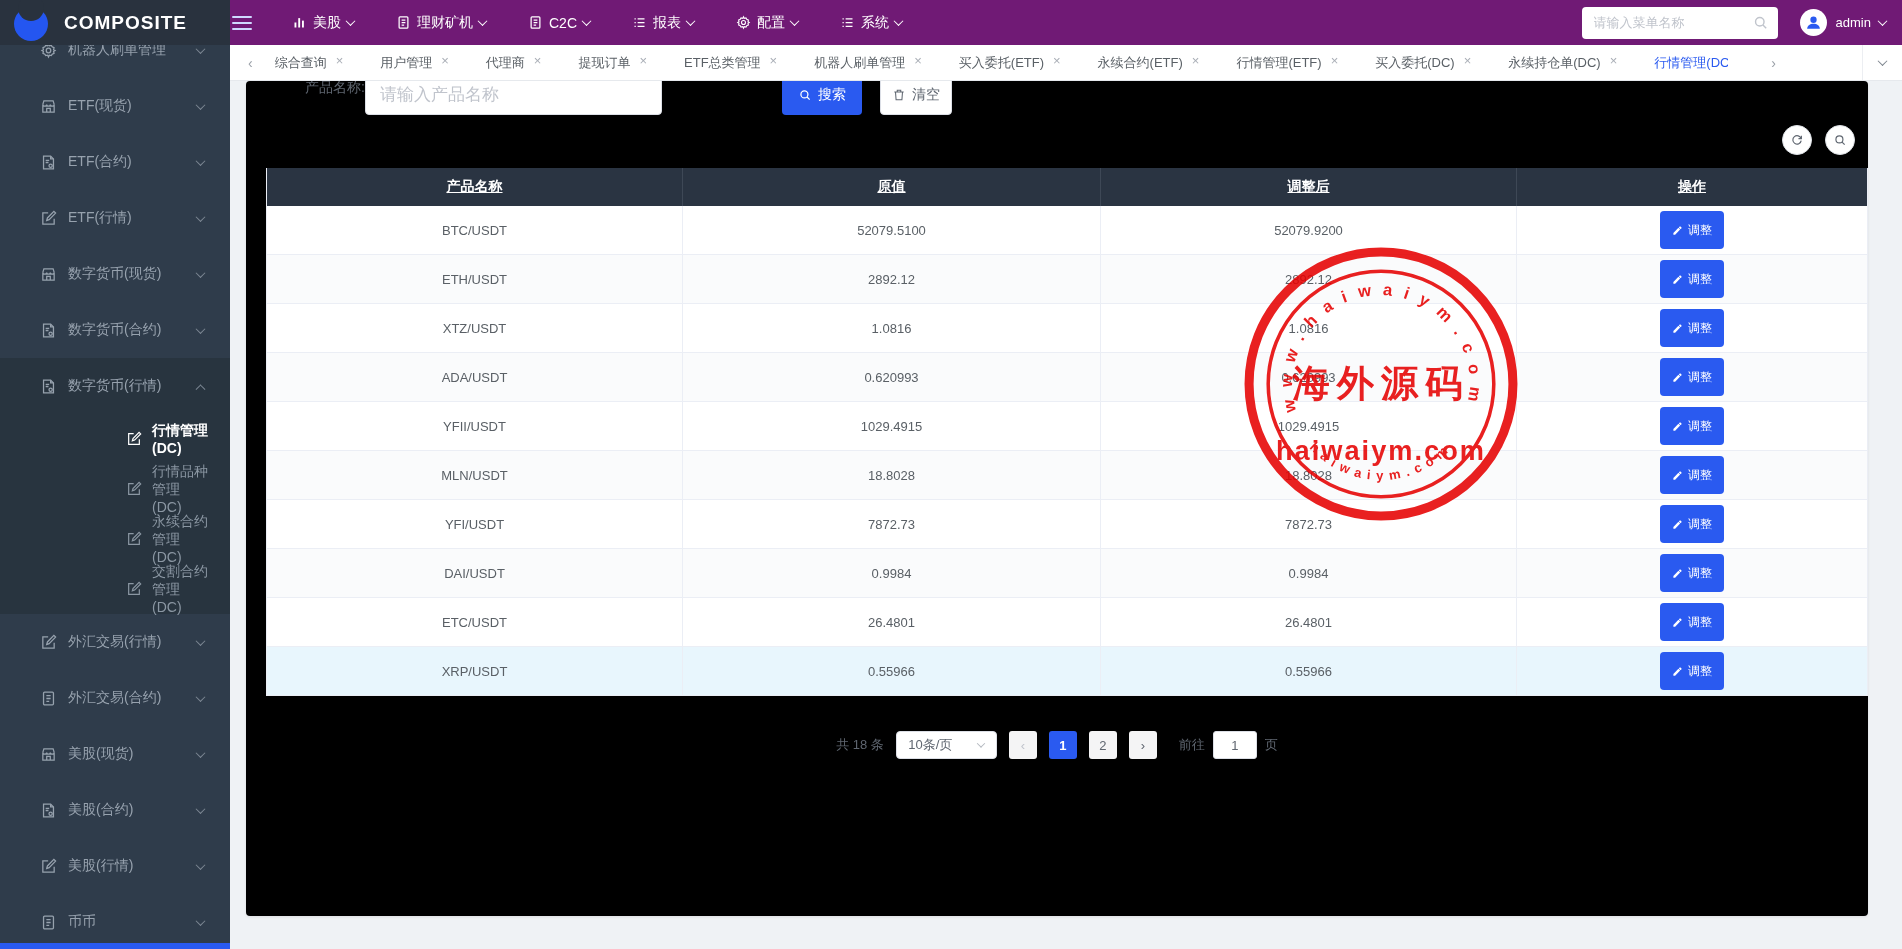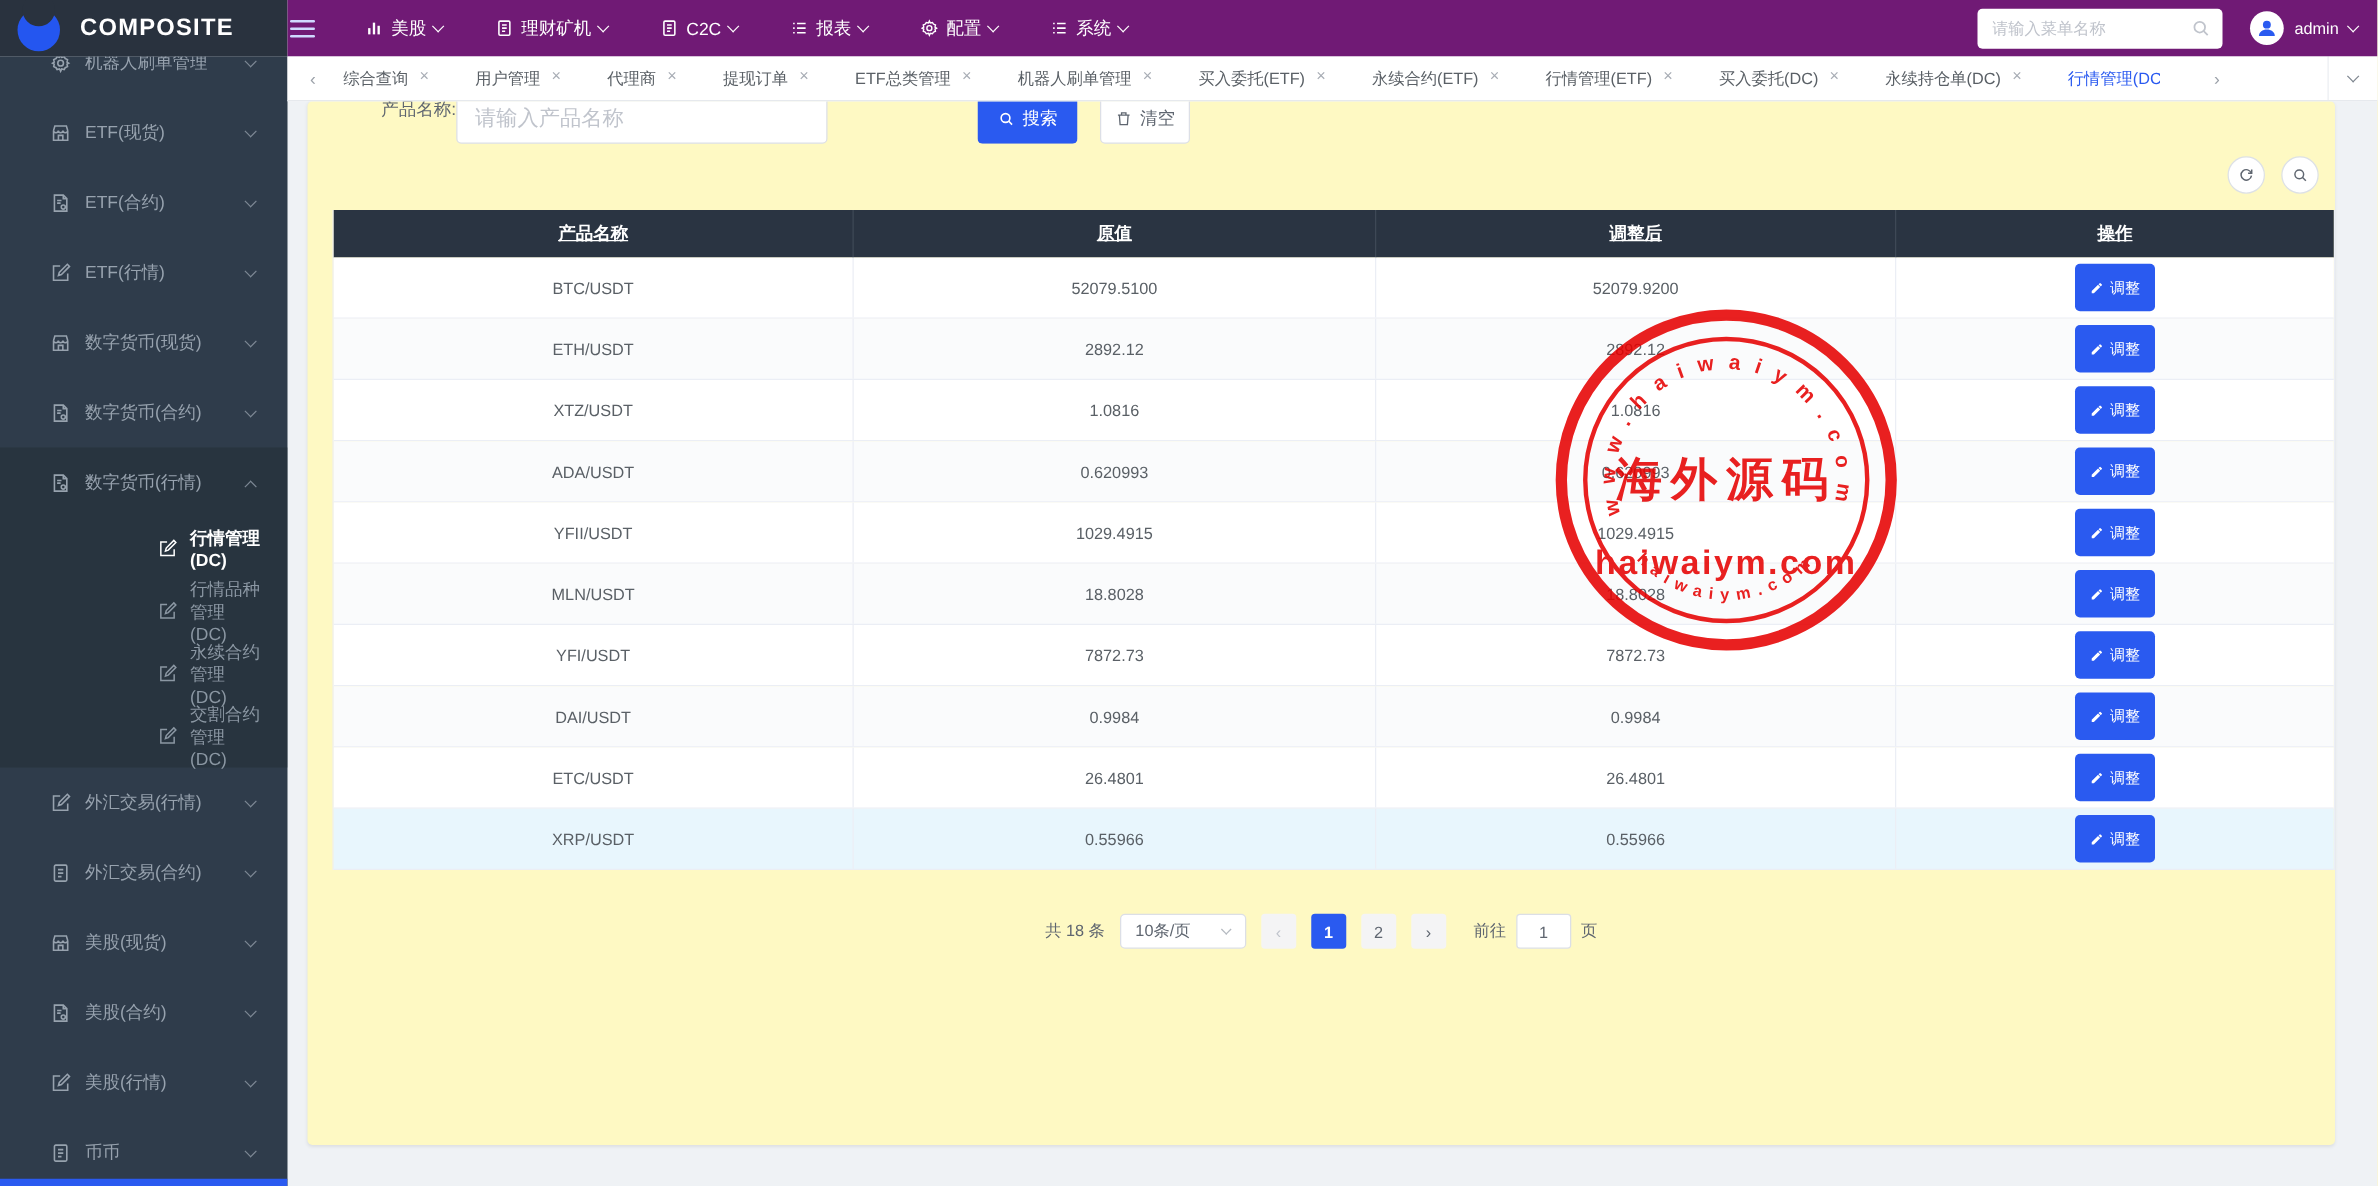--- a/index.html
+++ b/index.html
@@ -46,21 +46,21 @@
   .s-item { height:56px; display:flex; align-items:center; padding:0 22px 0 68px; color:#97a2ae; font-size:14px; cursor:pointer; position:relative; }
   .s-item svg { width:17px; height:17px; position:absolute; left:40px; flex:0 0 auto; }
   .s-item .caret { position:absolute; right:26px; color:#7d8894; }
   .group { background:#28343f; }
   .s-child { height:50px; display:flex; align-items:center; padding:0 22px 0 152px; color:#8b97a3; font-size:14px; cursor:pointer; position:relative; }
   .s-child svg { width:16px; height:16px; position:absolute; left:126px; }
   .s-child.active { color:#ffffff; font-weight:bold; }
   .side-strip { position:absolute; bottom:0; left:0; width:230px; height:6px; background:#2a5af0; }
 
   
-  .card { position:absolute; left:246px; top:81px; width:1622px; height:835px; background:#fef9c3; border-radius:4px; box-shadow:0 1px 3px rgba(0,0,0,.08); overflow:hidden; }
+  .card { position:absolute; left:246px; top:81px; width:1622px; height:835px; background:#000000; border-radius:4px; box-shadow:0 1px 3px rgba(0,0,0,.08); overflow:hidden; }
   .filter-row { position:relative; height:26px; }
   .filter-label { position:absolute; left:59px; bottom:10px; font-size:14px; color:#5f6670; }
   .filter-input { position:absolute; left:119px; bottom:-8px; width:297px; height:40px; border:1px solid #dcdfe6; border-radius:4px; padding:0 14px; font-size:17px; color:#333; outline:none; }
   .filter-input::placeholder { color:#c0c4cc; }
   .btn { display:flex; align-items:center; justify-content:center; gap:6px; border-radius:4px; font-size:14px; cursor:pointer; border:1px solid transparent; }
   .btn svg { width:14px; height:14px; }
   .btn-search { position:absolute; left:536px; bottom:-8px; width:80px; height:40px; background:#2a5af0; color:#fff; }
   .btn-clear { position:absolute; left:634px; bottom:-8px; width:72px; height:40px; background:#fff; color:#5f6670; border-color:#dcdfe6; }
   .tools { position:absolute; top:44px; right:13px; display:flex; gap:13px; }
   .tool-btn { width:30px; height:30px; border:1px solid #dde1e6; border-radius:50%; display:flex; align-items:center; justify-content:center; color:#5f6670; background:#fff; cursor:pointer; }

